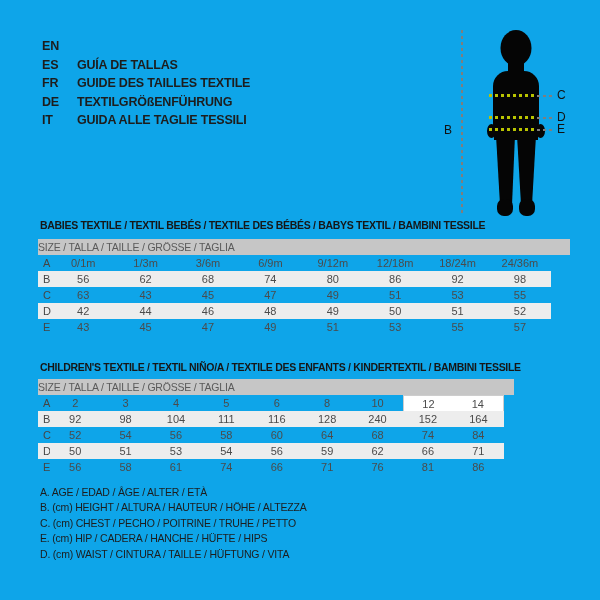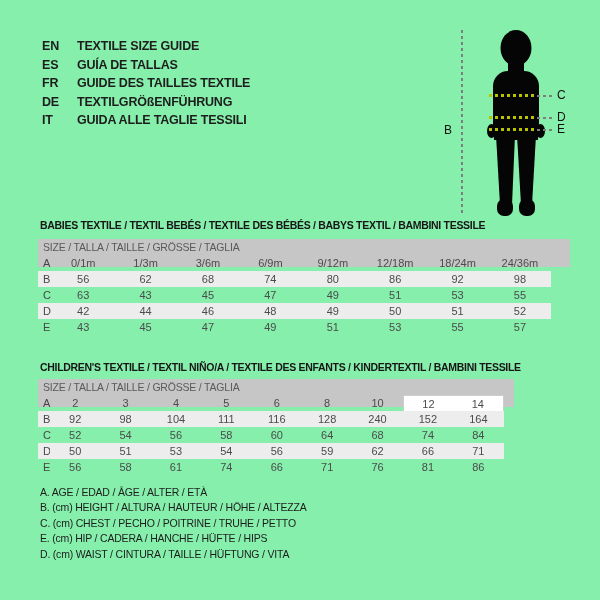--- a/index.html
+++ b/index.html
@@ -1,37 +1,37 @@
 <!DOCTYPE html>
 <html><head>
 <meta charset="utf-8">
 <style>
   html,body{margin:0;padding:0;background:#fff;}
   .page{
-    position:relative;width:600px;height:600px;background:#86efac;overflow:hidden;
+    position:relative;width:600px;height:600px;background:#0ea5e9;overflow:hidden;
     font-family:"Liberation Sans","DejaVu Sans",sans-serif;color:#1d1d1d;
   }
   
   .lang-list{position:absolute;left:42px;top:37px;}
   .lang-row{display:flex;line-height:18.6px;font-size:12.5px;font-weight:bold;letter-spacing:-0.2px;}
   .lang-code{width:35px;flex:0 0 35px;}
   
   .figure-area{position:absolute;left:430px;top:10px;width:160px;height:215px;}
   .silhouette{position:absolute;left:50px;top:15px;}
   .vline{position:absolute;left:31px;top:20px;width:2px;height:186px;
     background:repeating-linear-gradient(to bottom,var(--dash) 0 3px,transparent 3px 6px);}
   .mline-y{position:absolute;height:3px;
     background:repeating-linear-gradient(to right,var(--dot) 0 3px,transparent 3px 6px);}
   .mline-g{position:absolute;height:2px;
     background:repeating-linear-gradient(to right,var(--dash) 0 3px,transparent 3px 6px);}
   .mlabel{position:absolute;font-size:12px;font-weight:normal;color:#111;line-height:13px;}
   
   .ttitle{position:absolute;font-size:10.5px;font-weight:bold;letter-spacing:-0.3px;color:#161616;white-space:nowrap;}
-  .thead{position:absolute;height:28px;line-height:16px;background:var(--headbg);
-    color:#5a5a5a;font-size:10.5px;letter-spacing:-0.2px;padding-left:5px;box-sizing:border-box;}
+  .thead{position:absolute;height:16px;line-height:16px;background:var(--headbg);
+    color:#5a5a5a;font-size:10.5px;letter-spacing:-0.2px;box-sizing:border-box;}
   .trows{position:absolute;}
   .trow{display:grid;height:16px;}
   .babies-rows .trow{grid-template-columns:14px repeat(8,62.4px);}
   .children-rows .trow{grid-template-columns:12px repeat(9,50.4px);}
   .trow.shaded .rlabel,.trow.shaded .tcell{background:var(--shade);}
   .rlabel{font-size:11px;color:#454545;line-height:16px;padding-left:5px;}
   .tcell{font-size:11px;color:#4b4b4b;line-height:16px;text-align:center;box-sizing:border-box;}
   .tcell.boxed{border-top:1px solid var(--boxb);border-bottom:1px solid var(--boxb);background:#fff;}
   .tcell.boxed-first{border-left:1px solid var(--boxb);}
   .tcell.boxed-last{border-right:1px solid var(--boxb);}
@@ -40,21 +40,20 @@
   .legend-row{font-size:10.5px;font-weight:normal;letter-spacing:-0.2px;line-height:15.4px;color:#1d1d1d;white-space:nowrap;}
 </style>
 </head>
 <body>
 
 <div class="page" style="--headbg: #c6c6c6; --shade: #ededed; --dot: #b9c400; --dash: #7e7e7e; --boxb: #cdcdcd;">
 
   <div class="lang-list" id="lang-list">
       <div class="lang-row">
         <span class="lang-code">EN</span>
-        <span class="lang-label">TEXTILE SIZE GUIDE</span>
       </div>
       <div class="lang-row">
         <span class="lang-code">ES</span>
         <span class="lang-label">GUÍA DE TALLAS</span>
       </div>
       <div class="lang-row">
         <span class="lang-code">FR</span>
         <span class="lang-label">GUIDE DES TAILLES TEXTILE</span>
       </div>
       <div class="lang-row">

